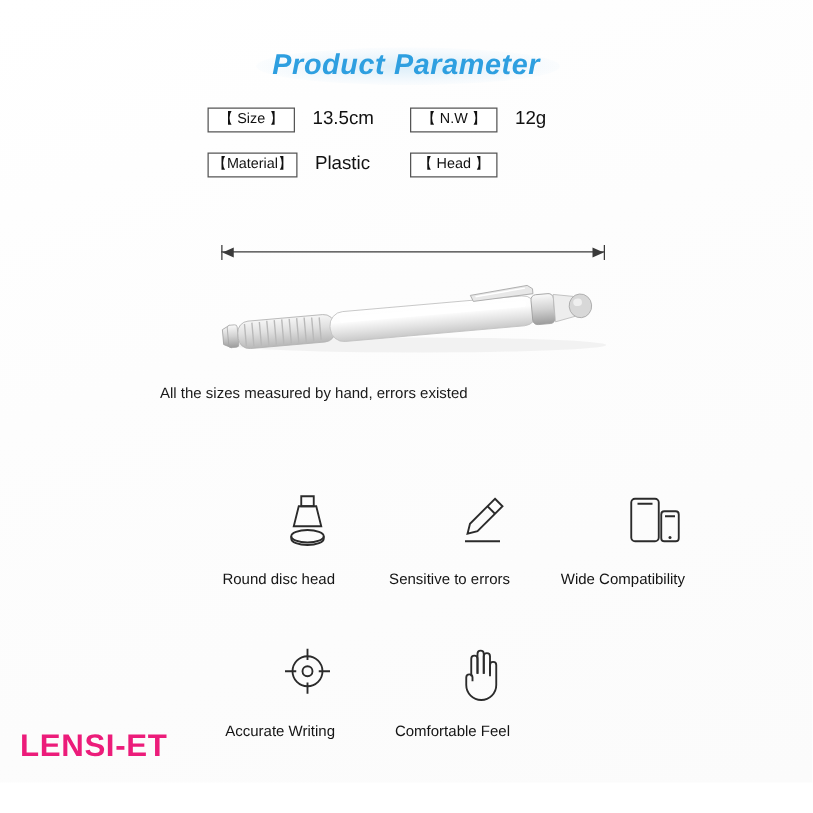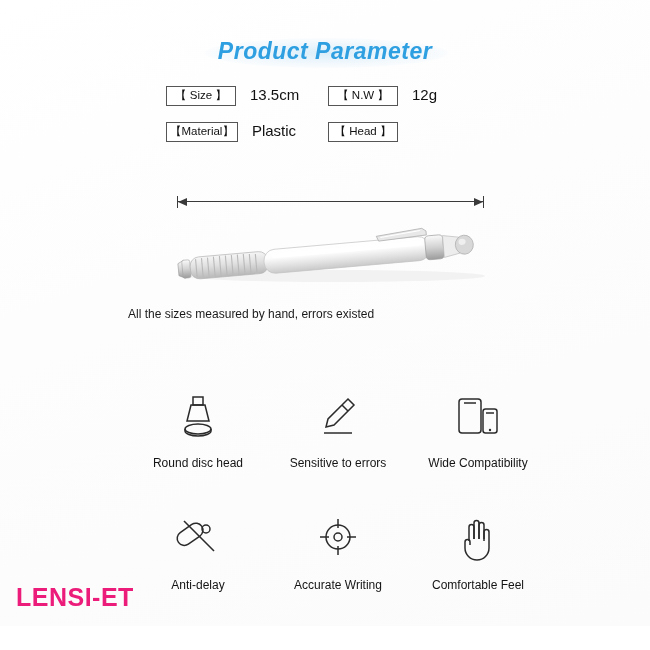--- a/index.html
+++ b/index.html
@@ -148,21 +148,21 @@
     width: 420px;
   }
   .feature-row {
     display: flex;
     margin-bottom: 44px;
   }
   .feature {
     width: 140px;
     display: flex;
     flex-direction: column;
-    align-items: center;
+    align-items: flex-end;
   }
   .feature .ico {
     height: 52px;
     display: flex;
     align-items: center;
     justify-content: center;
   }
   .feature .cap-text {
     margin-top: 12px;
     font-size: 12px;
@@ -329,30 +329,20 @@
             <line x1="10" y1="10" x2="22" y2="10"></line>
           </svg>
         </div>
         <div class="cap-text">Wide Compatibility</div>
       </div>
 
     </div>
 
     <div class="feature-row">
 
-      <div class="feature">
-        <div class="ico">
-          <svg width="44" height="50" viewBox="0 0 44 50" xmlns="http://www.w3.org/2000/svg" fill="none" stroke="#2b2b2b" stroke-width="1.5">
-            <path d="M14 10 a7 7 0 0 1 10 10 l-10 10 a7 7 0 0 1 -10 -10 z" transform="rotate(10 18 20)"></path>
-            <path d="M8 6 L38 36" stroke-width="1.6"></path>
-            <circle cx="30" cy="14" r="4"></circle>
-          </svg>
-        </div>
-        <div class="cap-text">Anti-delay</div>
-      </div>
 
       <div class="feature">
         <div class="ico">
           <svg width="44" height="50" viewBox="0 0 44 50" xmlns="http://www.w3.org/2000/svg" fill="none" stroke="#2b2b2b" stroke-width="1.5">
             <circle cx="22" cy="22" r="12"></circle>
             <circle cx="22" cy="22" r="4"></circle>
             <line x1="22" y1="4" x2="22" y2="13"></line>
             <line x1="22" y1="31" x2="22" y2="40"></line>
             <line x1="4" y1="22" x2="13" y2="22"></line>
             <line x1="31" y1="22" x2="40" y2="22"></line>

